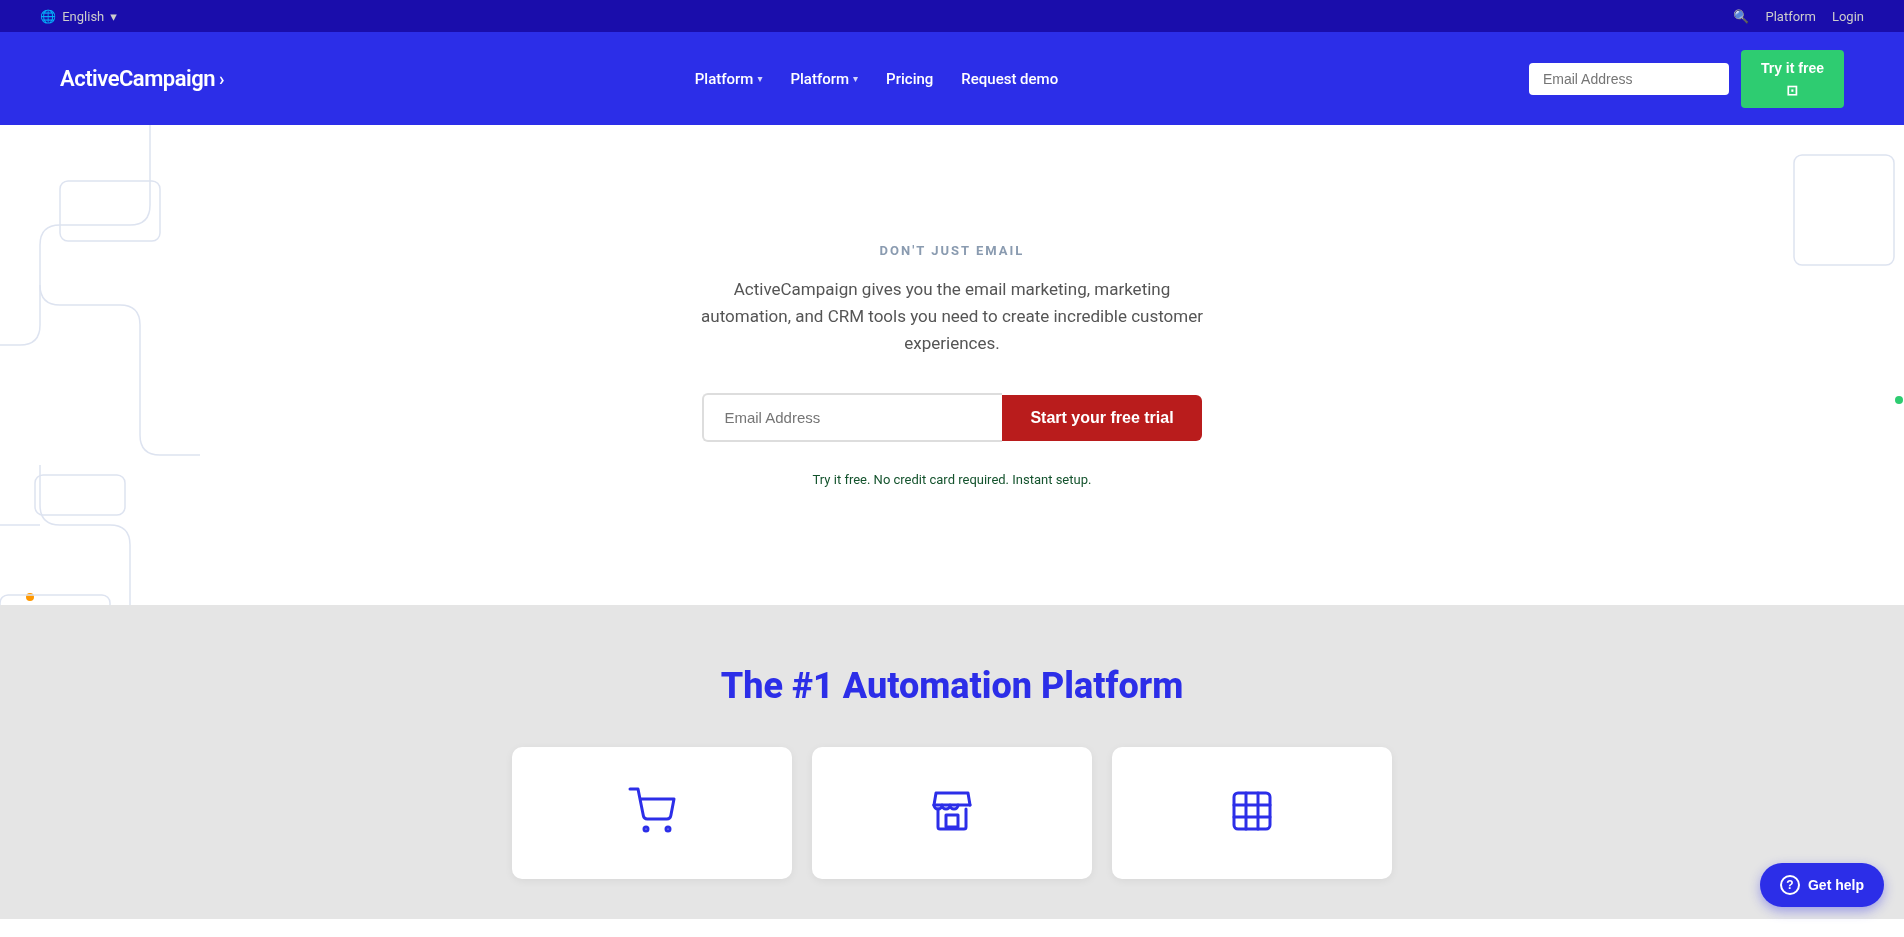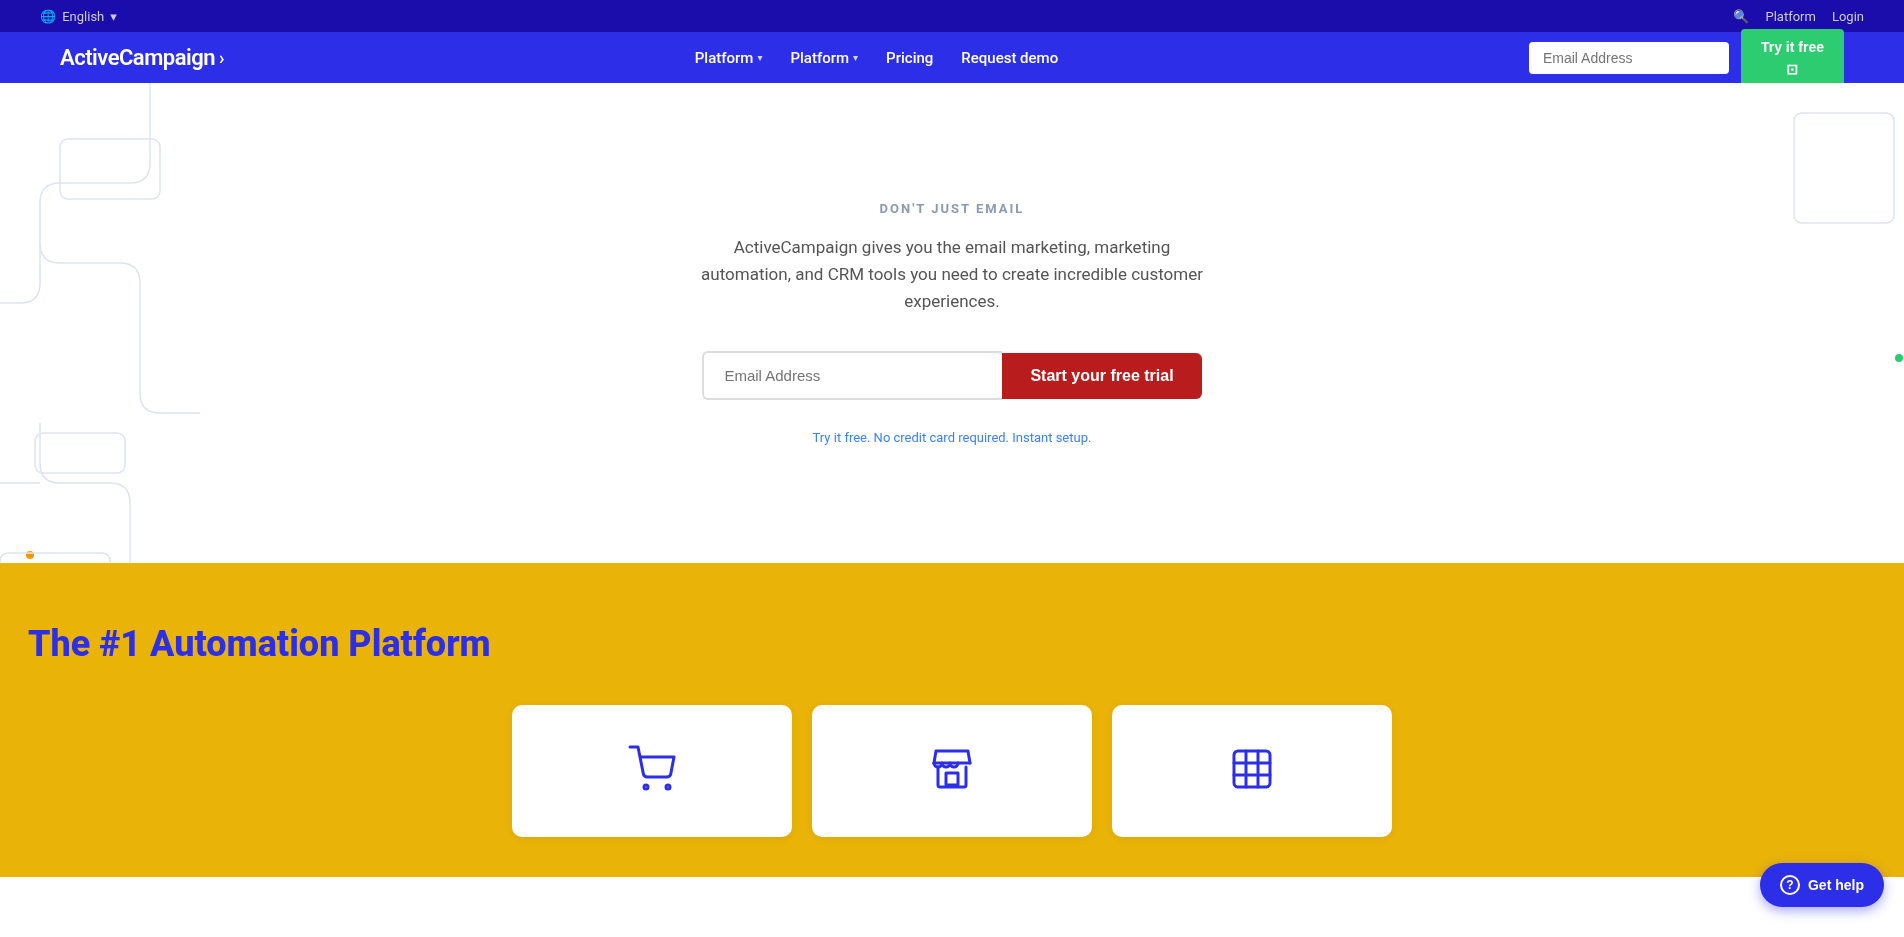--- a/index.html
+++ b/index.html
@@ -29,21 +29,21 @@
       font-size: 13px;
     }
     .top-bar-right a {
       color: #ccc;
       text-decoration: none;
     }
 
     
     .main-nav {
       background: #2c2ee8;
-      height: 51px;
+      height: 93px;
       display: flex;
       align-items: center;
       padding: 0 60px;
       justify-content: space-between;
     }
     .nav-logo {
       color: white;
       font-size: 22px;
       font-weight: 600;
       letter-spacing: -0.5px;
@@ -182,28 +182,29 @@
       border: none;
       border-radius: 0 6px 6px 0;
       padding: 14px 28px;
       font-size: 16px;
       font-weight: 700;
       cursor: pointer;
       white-space: nowrap;
     }
     .hero-disclaimer {
       font-size: 13px;
-      color: #3b82f6;
+      color: #14532d;
       margin-top: 16px;
     }
 
     
     .platform-section {
-      background: #eab308;
-      padding: 60px 28px 40px;
+      background: #e5e5e5;
+      padding: 60px 40px 40px;
+      text-align: center;
     }
     .platform-title {
       font-size: 36px;
       font-weight: 800;
       color: #2c2ee8;
       margin-bottom: 40px;
     }
     .platform-cards {
       display: flex;
       gap: 20px;

